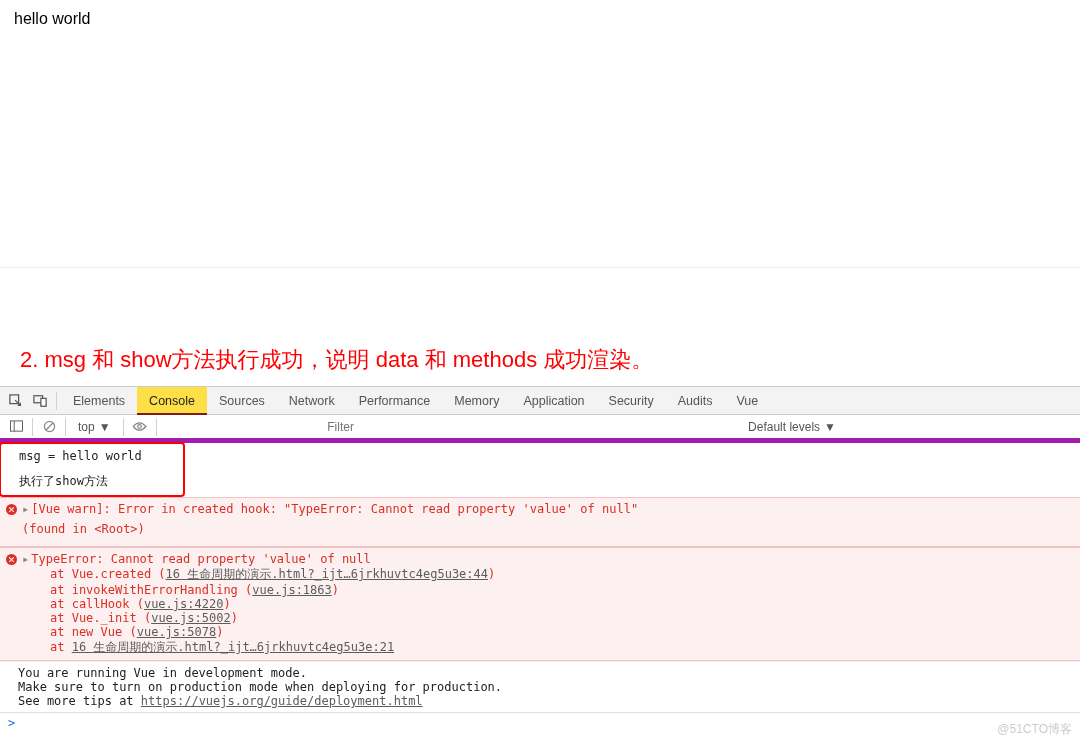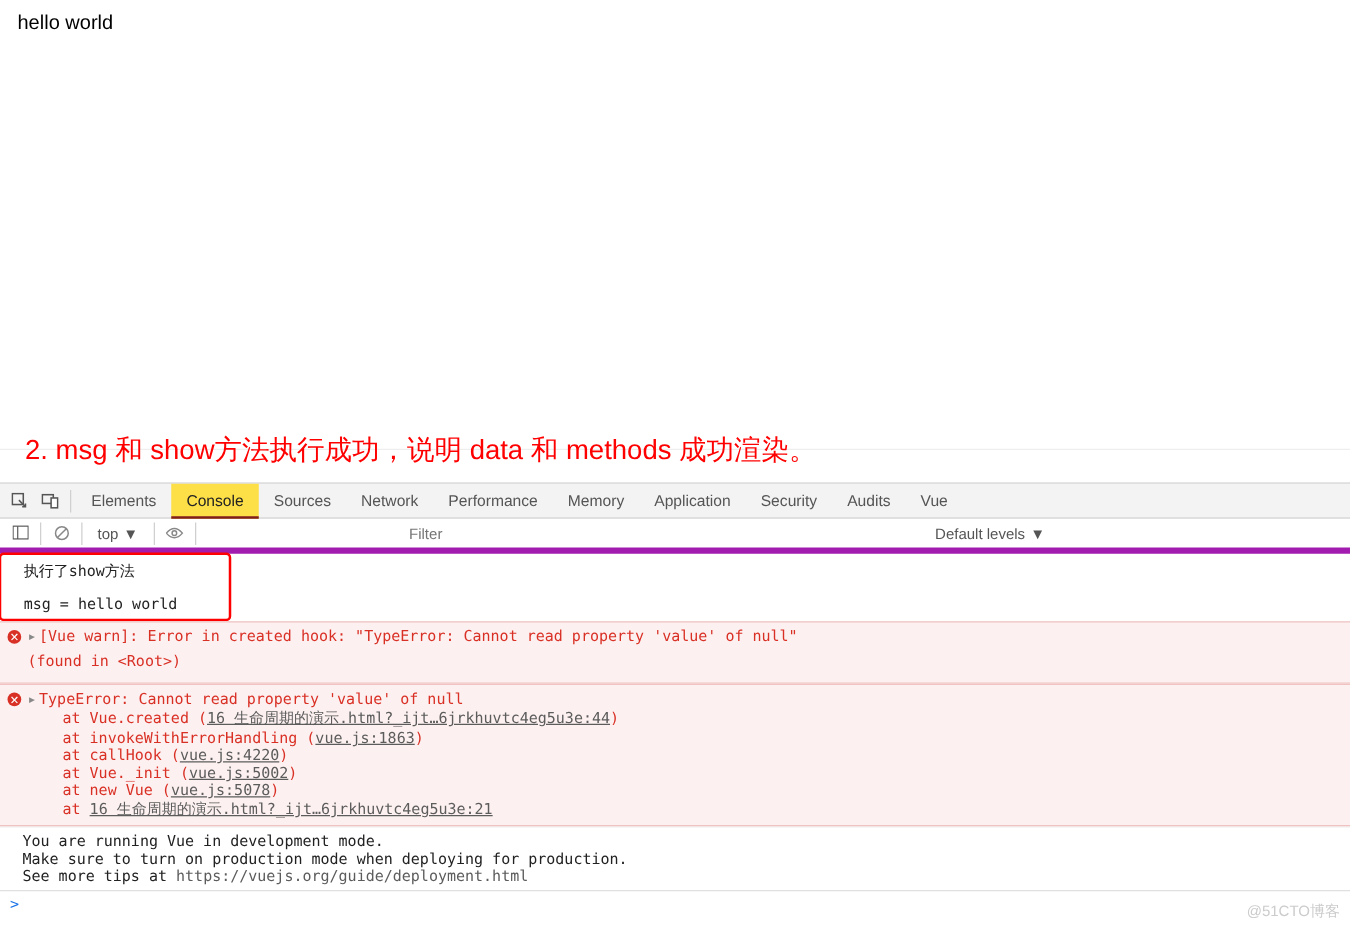--- a/index.html
+++ b/index.html
@@ -1,17 +1,17 @@
 <!DOCTYPE html>
 <html><head>
 <meta charset="utf-8">
 <style>
 * { box-sizing: border-box; margin: 0; padding: 0; }
 body { font-family: Arial, sans-serif; font-size: 13px; width: 1080px; height: 746px; background: #fff; position: relative; overflow: hidden; }
-.page-content { height: 360px; padding: 10px 14px; border-bottom: 1px solid #eee; }
+.page-content { height: 268px; padding: 10px 14px; border-bottom: 1px solid #eee; }
 .page-hello { font-size: 16px; color: #000; }
 .annotation-1 { position: absolute; top: 345px; left: 20px; font-size: 22px; color: #ff0000; font-family: "Microsoft YaHei", sans-serif; }
 .annotation-2 { position: absolute; top: 630px; left: 660px; font-size: 22px; color: #ff0000; font-family: "Microsoft YaHei", sans-serif; line-height: 1.5; }
 .arrow { position: absolute; }
 .arrow svg { overflow: visible; }
 .devtools { position: absolute; top: 386px; left: 0; right: 0; background: #fff; border-top: 1px solid #ccc; }
 .dt-tabs { display: flex; align-items: center; height: 28px; border-bottom: 1px solid #ccc; padding: 0 4px; background: #f3f3f3; }
 .dt-tab-icon { display: flex; align-items: center; justify-content: center; width: 24px; height: 22px; cursor: pointer; color: #555; }
 .dt-tab { padding: 0 12px; height: 28px; line-height: 28px; font-size: 12.5px; color: #555; cursor: pointer; }
 .dt-tab.active { color: #222; border-bottom: 2px solid #7f1d1d; background: #fde047; }
@@ -28,21 +28,21 @@
 .redbox .log-line { padding: 5px 18px; }
 .error-block { background: #fdf0f0; border-top: 1px solid #f0c2c2; border-bottom: 1px solid #f0c2c2; padding: 4px 8px 4px 22px; position: relative; }
 .error-block .eicon { position: absolute; left: 6px; top: 6px; width: 11px; height: 11px; background: #d93025; color: #fff; border-radius: 50%; font-size: 9px; display: flex; align-items: center; justify-content: center; font-family: Arial; }
 .err-txt { color: #d93025; }
 .err-grey { color: #888; margin-right: 2px; }
 .stack { padding-left: 28px; }
 .stack .at { color: #d93025; }
 .stack a { color: #5c5c5c; text-decoration: underline; cursor: pointer; }
 .found { color: #d93025; padding: 6px 0 6px 0; }
 .info-block { padding: 4px 18px; color: #222; border-top: 1px solid #eee; }
-.info-block a { color: #5c5c5c; }
+.info-block a { color: #5c5c5c; text-decoration: underline; }
 .prompt-line { border-top: 1px solid #e0e0e0; padding: 3px 8px; color: #1a73e8; font-family: Consolas, monospace; }
 .watermark { position: absolute; right: 8px; bottom: 8px; color: #ccc; font-size: 12px; }
 </style>
 </head>
 <body>
 
 <div class="page-content">
   <div class="page-hello">hello world</div>
 </div>
 
@@ -118,22 +118,22 @@
       <input type="text" placeholder="Filter" style="">
     </div>
     <div class="tb-levels">
         <span>Default levels</span>
         <span>▼</span>
       </div>
   </div>
 
   <div class="console-body">
     <div class="redbox">
+      <div class="log-line">msg = hello world</div>
       <div class="log-line">执行了show方法</div>
-      <div class="log-line">msg = hello world</div>
     </div>
 
     <div class="error-block">
       <div class="eicon">✕</div>
       <div><span class="err-grey">▸</span><span class="err-txt">[Vue warn]: Error in created hook: "TypeError: Cannot read property 'value' of null"</span></div>
       <div class="found">(found in &lt;Root&gt;)</div>
     </div>
 
     <div class="error-block">
       <div class="eicon">✕</div>

